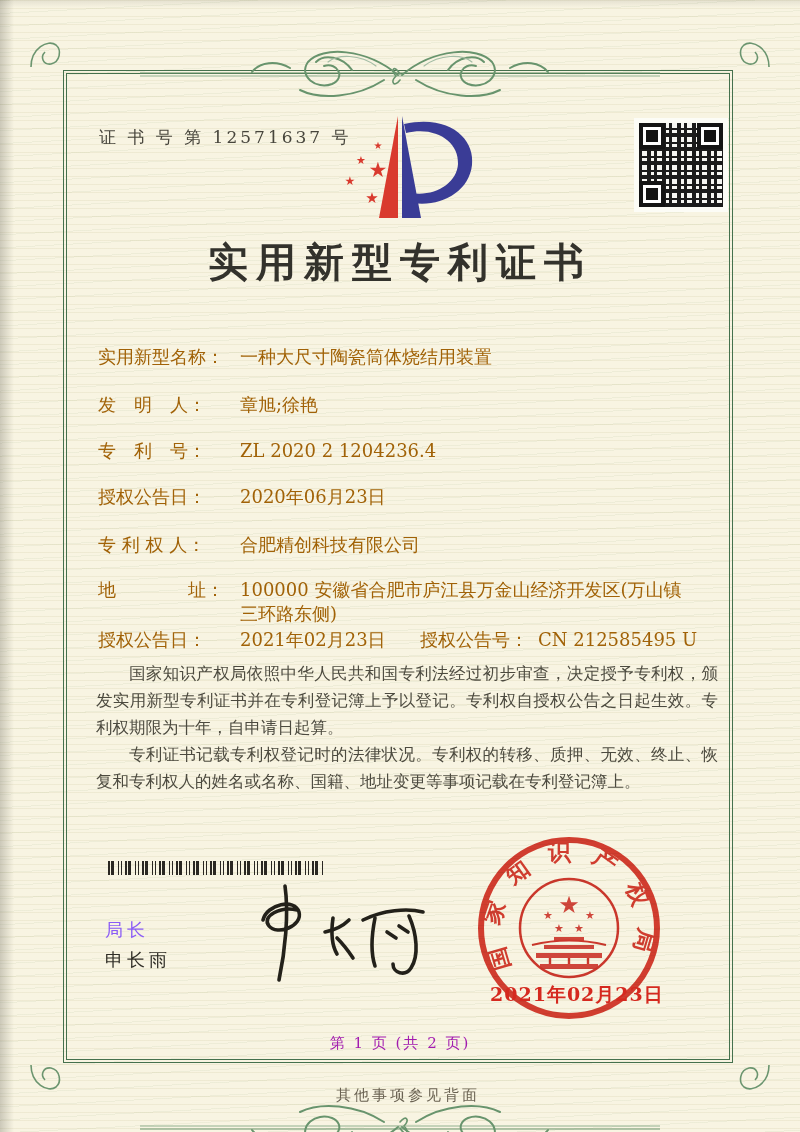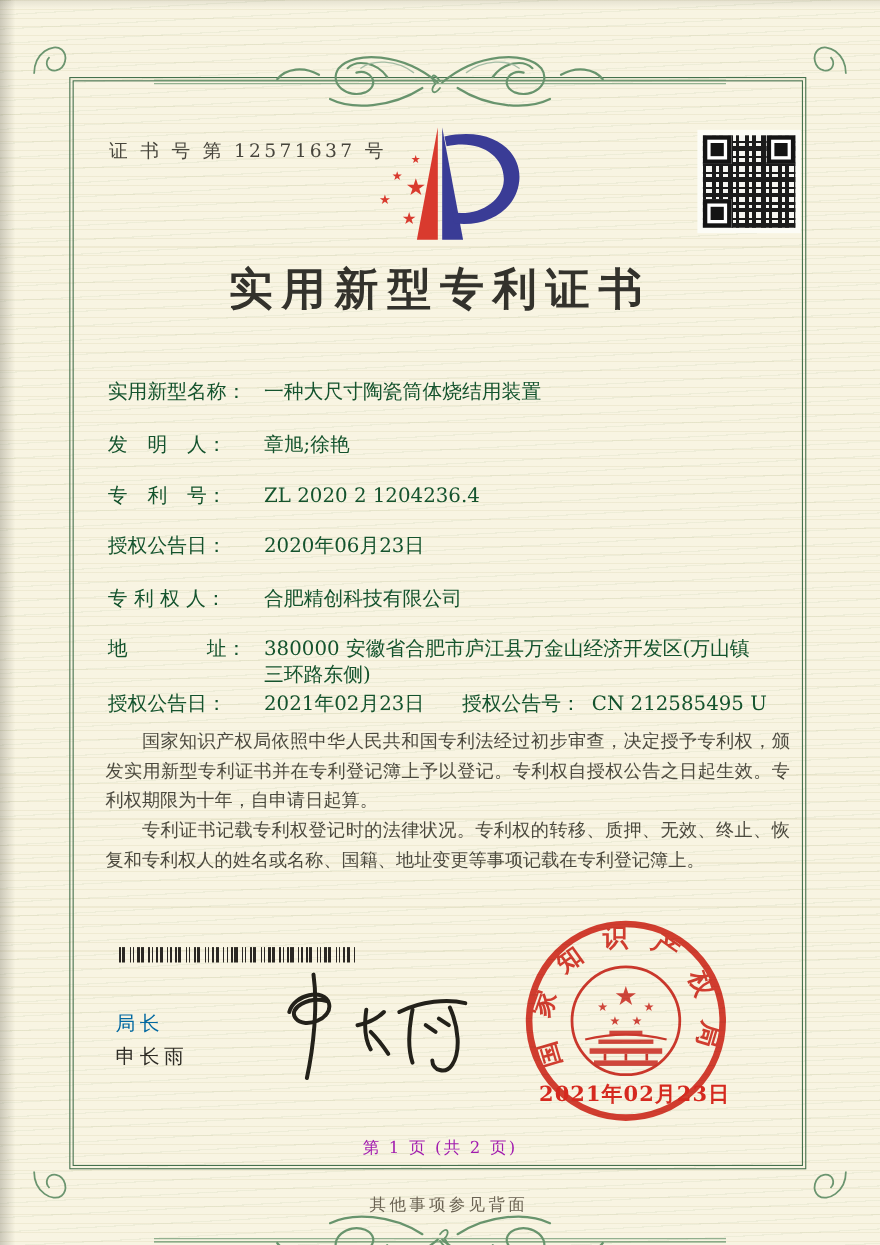--- a/index.html
+++ b/index.html
@@ -38,35 +38,35 @@
     background:
       repeating-linear-gradient(0deg,#1b1b1b 0 4px,rgba(0,0,0,0) 4px 7px,#1b1b1b 7px 9px,rgba(0,0,0,0) 9px 14px),
       repeating-linear-gradient(90deg,#1b1b1b 0 3px,#f6f6f2 3px 8px,#1b1b1b 8px 12px,#f6f6f2 12px 15px);}
   .finder{position:absolute;width:18px;height:18px;border:4px solid #141414;background:#fff;}
   .finder::after{content:"";position:absolute;inset:3px;background:#141414;}
   .finder.tl{left:5px;top:5px}.finder.tr{right:5px;top:5px}.finder.bl{left:5px;bottom:5px}
 
   .title{position:absolute;left:0;right:0;top:235px;text-align:center;
     font-size:40px;font-weight:700;letter-spacing:8px;color:#33322c;font-family:Liberation Mono, monospace;}
 
-  .frow{position:absolute;left:98px;width:620px;display:flex;font-size:18px;color:#14532d;line-height:24px;}
+  .frow{position:absolute;left:98px;width:620px;display:flex;font-size:18px;color:#a16207;line-height:24px;}
   .flabel{flex:none;width:142px;}
   .fvalue{flex:1;}
   .fvalue.addr{max-width:452px;}
   .pair2{position:absolute;left:322px;top:0;display:flex;}
   .pair2 .flabel{width:118px;}
 
   .paras{position:absolute;left:96px;top:660px;width:622px;font-size:16.5px;line-height:27px;
     text-align:justify;color:#4c4a3f;}
   .paras p{margin:0;text-indent:2em;}
 
   .barcode{position:absolute;left:108px;top:861px;width:215px;height:14px;
     background:repeating-linear-gradient(90deg,#2a2722 0 2px,rgba(0,0,0,0) 2px 3px,#2a2722 3px 6px,rgba(0,0,0,0) 6px 10px,#2a2722 10px 11px,rgba(0,0,0,0) 11px 13px,#2a2722 13px 14px,rgba(0,0,0,0) 14px 17px);}
 
-  .director-title{position:absolute;left:105px;top:918px;font-size:18px;letter-spacing:4px;color:#0369a1;}
+  .director-title{position:absolute;left:105px;top:918px;font-size:18px;letter-spacing:4px;color:#8b5cf6;}
   .director-name{position:absolute;left:105px;top:948px;font-size:18px;letter-spacing:4px;color:#2f2d26;}
   .signature{position:absolute;left:233px;top:880px;}
 
   .seal{position:absolute;left:474px;top:833px;mix-blend-mode:multiply;opacity:.95;}
   .seal-date{position:absolute;left:490px;top:982px;font-size:19px;letter-spacing:1px;color:#d5291f;font-weight:700;}
 
   .page-info{position:absolute;left:0;right:0;top:1034px;text-align:center;font-size:15px;letter-spacing:2px;color:#a21caf;}
   .back-note{position:absolute;left:16px;right:0;top:1086px;text-align:center;font-size:15px;letter-spacing:3px;color:#6a6252;}
 </style>
 </head>
@@ -177,21 +177,21 @@
   <div class="frow" style="top:485px">
     <span class="flabel">授权公告日：</span>
     <span class="fvalue">2020年06月23日</span>
   </div>
   <div class="frow" style="top:533px">
     <span class="flabel">专 利 权 人：</span>
     <span class="fvalue">合肥精创科技有限公司</span>
   </div>
   <div class="frow" style="top:578px">
     <span class="flabel">地　　　　址：</span>
-    <span class="fvalue addr">380000 安徽省合肥市庐江县万金山经济开发区(万山镇三环路东侧)</span>
+    <span class="fvalue addr">100000 安徽省合肥市庐江县万金山经济开发区(万山镇三环路东侧)</span>
   </div>
   <div class="frow" style="top:628px">
     <span class="flabel">授权公告日：</span>
     <span class="fvalue">2021年02月23日</span>
     <span class="pair2">
       <span class="flabel">授权公告号：</span>
       <span class="fvalue">CN 212585495 U</span>
     </span>
   </div>
 

